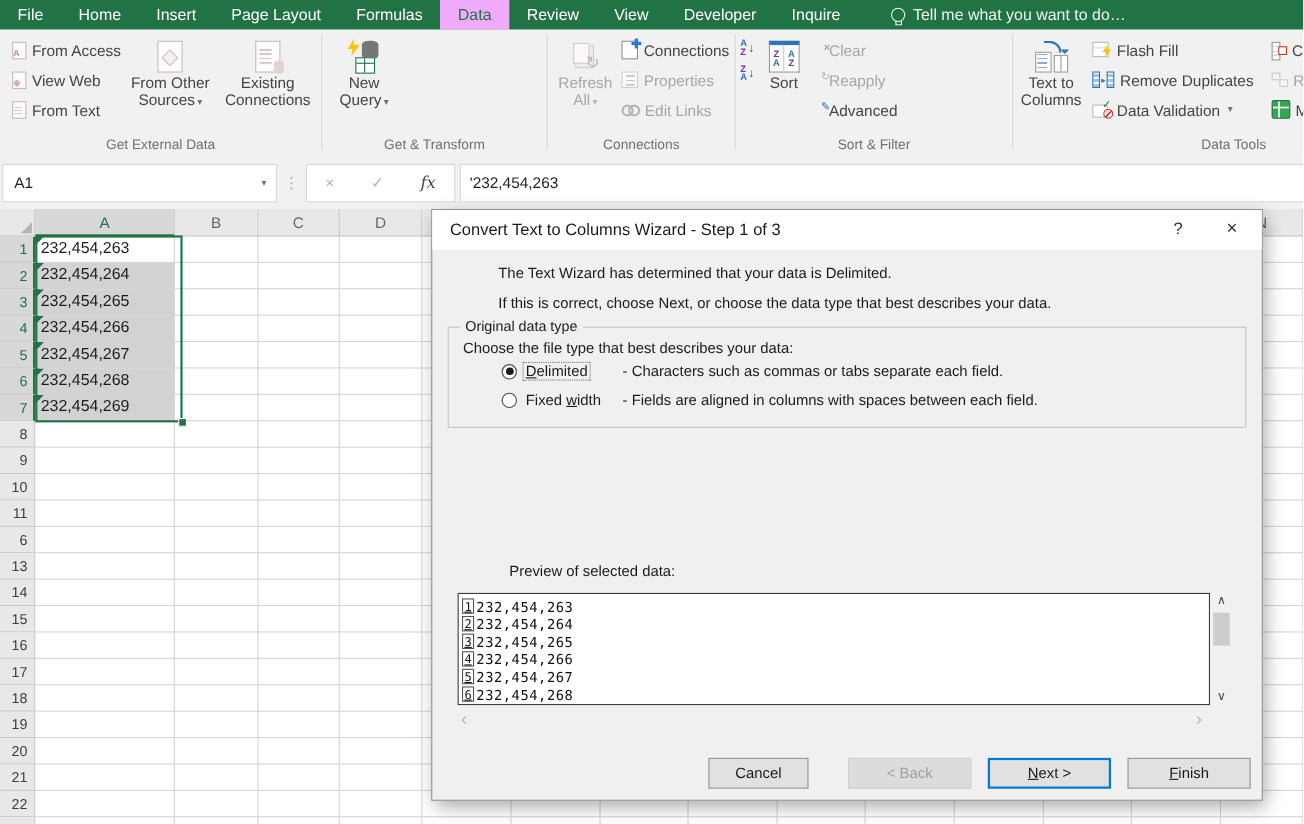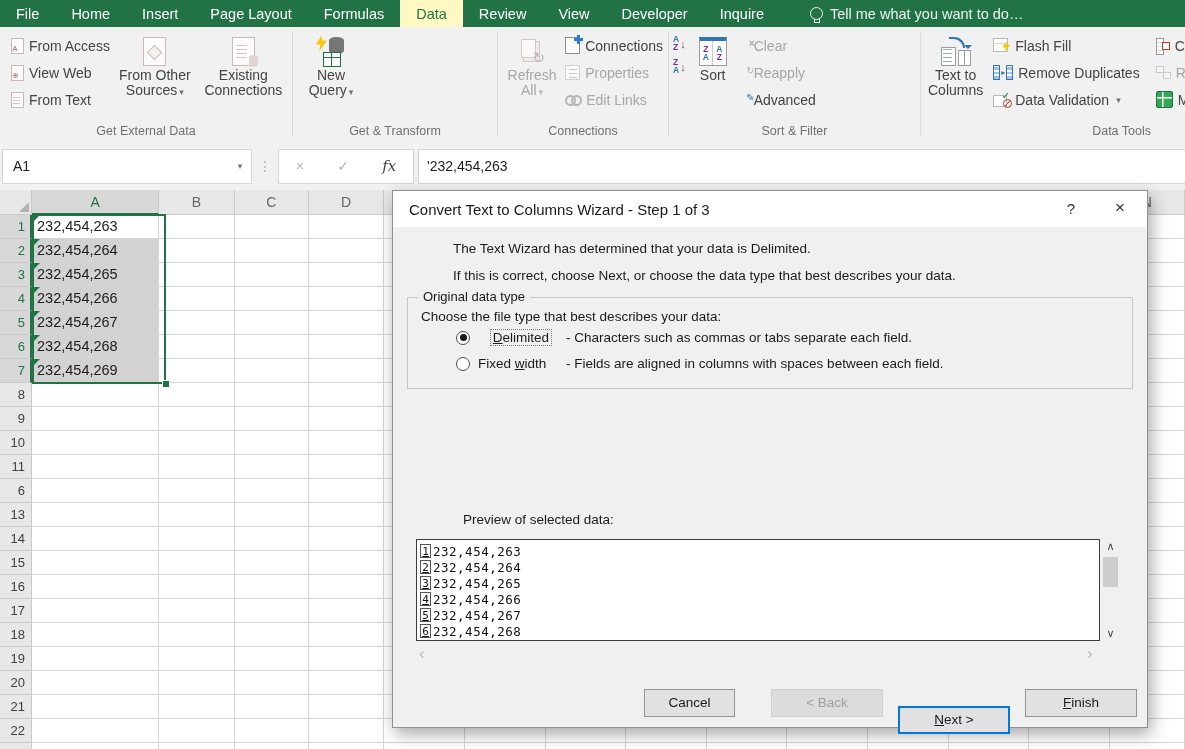--- a/index.html
+++ b/index.html
@@ -2,21 +2,21 @@
 <html><head>
 <meta charset="utf-8">
 <style>
   html,body{margin:0;padding:0;background:#fff;}
   body{font-family:"Liberation Sans","DejaVu Sans",sans-serif;-webkit-font-smoothing:antialiased;}
   .stage{position:relative;width:1185px;height:749px;overflow:hidden;background:#fff;}
 
   
   .tabbar{position:absolute;left:0;top:0;width:1185px;height:27px;background:#217346;display:flex;align-items:stretch;}
   .tab{display:flex;align-items:center;padding:0 16px;color:#fff;font-size:14.5px;cursor:default;}
-  .tab.active{background:#fef9c3;color:#217346;}
+  .tab.active{background:#f0abfc;color:#217346;}
   .tellme{display:flex;align-items:center;margin-left:30px;color:rgba(255,255,255,.92);font-size:14.5px;gap:7px;}
   .bulb{width:11px;height:11px;border:1.5px solid rgba(255,255,255,.92);border-radius:50%;position:relative;display:inline-block;}
   .bulb:after{content:"";position:absolute;left:2.5px;top:11px;width:4px;height:3px;border-bottom:1.5px solid rgba(255,255,255,.92);border-left:1px solid rgba(255,255,255,.92);border-right:1px solid rgba(255,255,255,.92);}
 
   
   .ribbon{position:absolute;left:0;top:27px;width:1185px;height:115px;background:#f1f1f1;border-bottom:1px solid #d2d2d2;display:flex;color:#444;}
   .rgroup{display:flex;flex-direction:column;box-sizing:border-box;position:relative;}
   .rgroup-content{flex:1;display:flex;align-items:stretch;padding:3px 2px 0 4px;}
   .rgroup-label{height:19px;line-height:17px;text-align:center;font-size:12.5px;color:#707070;white-space:nowrap;}
   .rdivider{width:1px;background:#dadada;margin:4px 0 6px 0;}
@@ -148,21 +148,21 @@
   .prow{height:16px;display:flex;align-items:center;}
   .pnum{display:inline-block;min-width:11px;height:14px;border:1px solid #555;font-size:11px;line-height:13px;text-align:center;text-decoration:underline;box-sizing:border-box;}
   .ptxt{padding-left:2px;letter-spacing:.5px;white-space:pre;}
   .vsb{position:absolute;left:709px;top:312px;width:17px;height:102px;display:flex;flex-direction:column;align-items:center;}
   .vsb .ar{height:15px;line-height:15px;font-size:11px;color:#444;}
   .vsb .thumb{width:15px;height:30px;background:#cdcdcd;margin-top:3px;}
   .vsb .sp{flex:1;}
   .harrow{position:absolute;top:418px;color:#b9b9b9;font-size:17px;line-height:17px;}
   .btn{position:absolute;top:462px;height:28px;background:#e1e1e1;border:1px solid #959595;box-sizing:border-box;text-align:center;line-height:26px;font-size:13.5px;color:#1a1a1a;}
   .btn.disabled{background:#dcdcdc;border-color:#cfcfcf;color:#9f9f9f;}
-  .btn.def{border:2px solid #0078d7;line-height:24px;margin-top:17px;}
+  .btn.def{border:2px solid #0078d7;line-height:24px;}
   .btn u{text-decoration:underline;}
 </style>
 </head>
 <body>
 
 <div class="stage">
 
   <div class="tabbar">
     <div id="tabs-container" style="display:flex;">
         <div class="tab">File</div>
@@ -826,21 +826,21 @@
       <span class="dlg-close">×</span>
     </div>
     <div class="dlg-body">
       <div class="abs" style="left:16px;top:14px;">The Text Wizard has determined that your data is Delimited.</div>
       <div class="abs" style="left:16px;top:41px;">If this is correct, choose Next, or choose the data type that best describes your data.</div>
 
       <div class="gbox">
         <span class="legend">Original data type</span>
         <div class="gchoose">Choose the file type that best describes your data:</div>
         <div id="options-host">
-            <div class="optrow" style="top: 32px; text-align: center;">
+            <div class="optrow" style="top: 32px;">
               <span class="radio checked">
                 <span class="dot"></span>
               </span>
               <span class="optlabel"><span class="inner focus"><span></span><u>D</u><span>elimited</span></span></span>
               <span class="optdesc">- Characters such as commas or tabs separate each field.</span>
             </div>
             <div class="optrow" style="top: 58px;">
               <span class="radio"></span>
               <span class="optlabel"><span class="inner"><span>Fixed </span><u>w</u><span>idth</span></span></span>
               <span class="optdesc">- Fields are aligned in columns with spaces between each field.</span>

